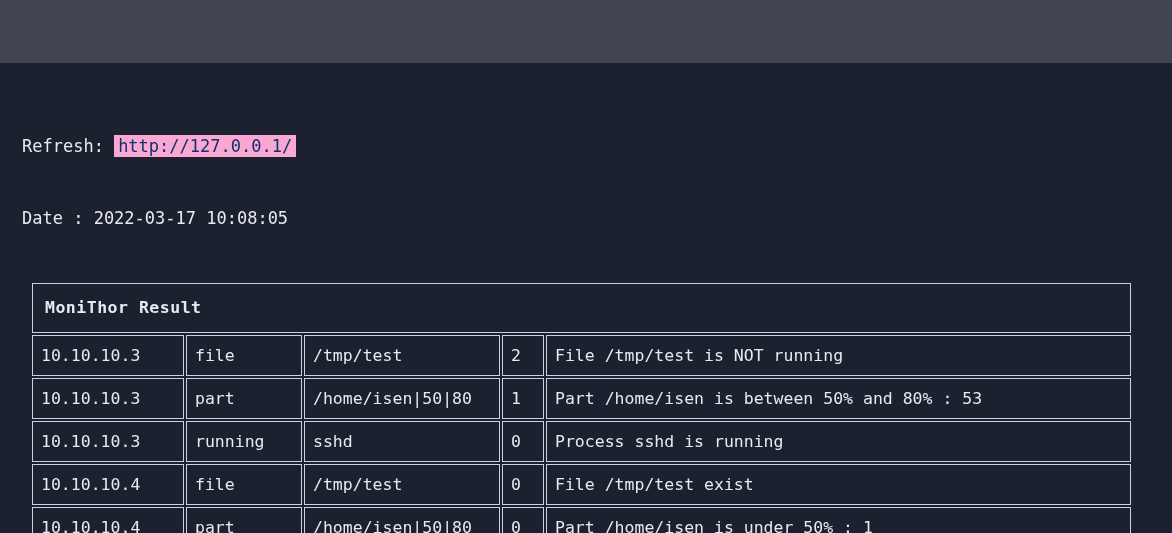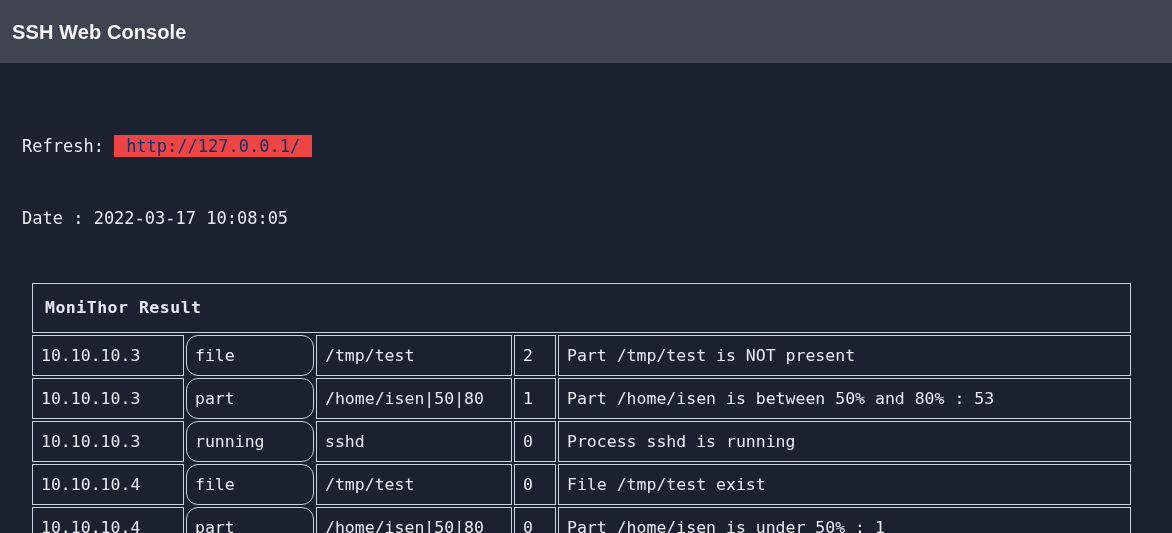--- a/index.html
+++ b/index.html
@@ -58,23 +58,23 @@
   .info {
     font-family: "DejaVu Sans Mono", "Liberation Mono", monospace;
     font-size: 17px;
     color: #e7eaf0;
     padding: 23px 0 0 22px;
     line-height: 24px;
     white-space: pre;
   }
   .info-line { display: block; }
   .refresh-url {
-    background: #ef4444;
+    background: #f9a8d4;
     color: #10316b;
-    padding: 1px 12px;
+    padding: 1px 4px;
   }
 
   
   .table-wrap {
     padding: 27px 0 0 30px;
   }
   table.monithor {
     border-collapse: separate;
     border-spacing: 2px;
     width: 1103px;
@@ -91,51 +91,50 @@
     text-align: left;
     white-space: nowrap;
   }
   table.monithor th.title-cell {
     text-align: left;
     font-weight: bold;
     padding: 14px 12px 15px 12px;
     letter-spacing: 0.5px;
   }
   td.c-host  { width: 152px; }
-  td.c-type  { width: 128px; border-radius: 12px; }
+  td.c-type  { width: 116px; }
   td.c-arg   { width: 196px; }
   td.c-code  { width: 42px; text-align: left; }
   td.c-msg   { }
 </style>
 </head>
 <body>
 
 <div class="topbar">
-  <div class="topbar-title">SSH Web Console</div>
 </div>
 
 <div class="info">
   <span class="info-line"><span>Refresh: </span><span class="refresh-url">http://127.0.0.1/</span></span>
   <span class="info-line">Date : 2022-03-17 10:08:05</span>
 </div>
 
 <div class="table-wrap">
   <table class="monithor">
     <thead>
       <tr>
         <th class="title-cell" colspan="5">MoniThor Result</th>
       </tr>
     </thead>
     <tbody id="tbody">
         <tr>
           <td class="c-host">10.10.10.3</td>
           <td class="c-type">file</td>
           <td class="c-arg">/tmp/test</td>
           <td class="c-code">2</td>
-          <td class="c-msg">Part /tmp/test is NOT present</td>
+          <td class="c-msg">File /tmp/test is NOT running</td>
         </tr>
         <tr>
           <td class="c-host">10.10.10.3</td>
           <td class="c-type">part</td>
           <td class="c-arg">/home/isen|50|80</td>
           <td class="c-code">1</td>
           <td class="c-msg">Part /home/isen is between 50% and 80% : 53</td>
         </tr>
         <tr>
           <td class="c-host">10.10.10.3</td>

